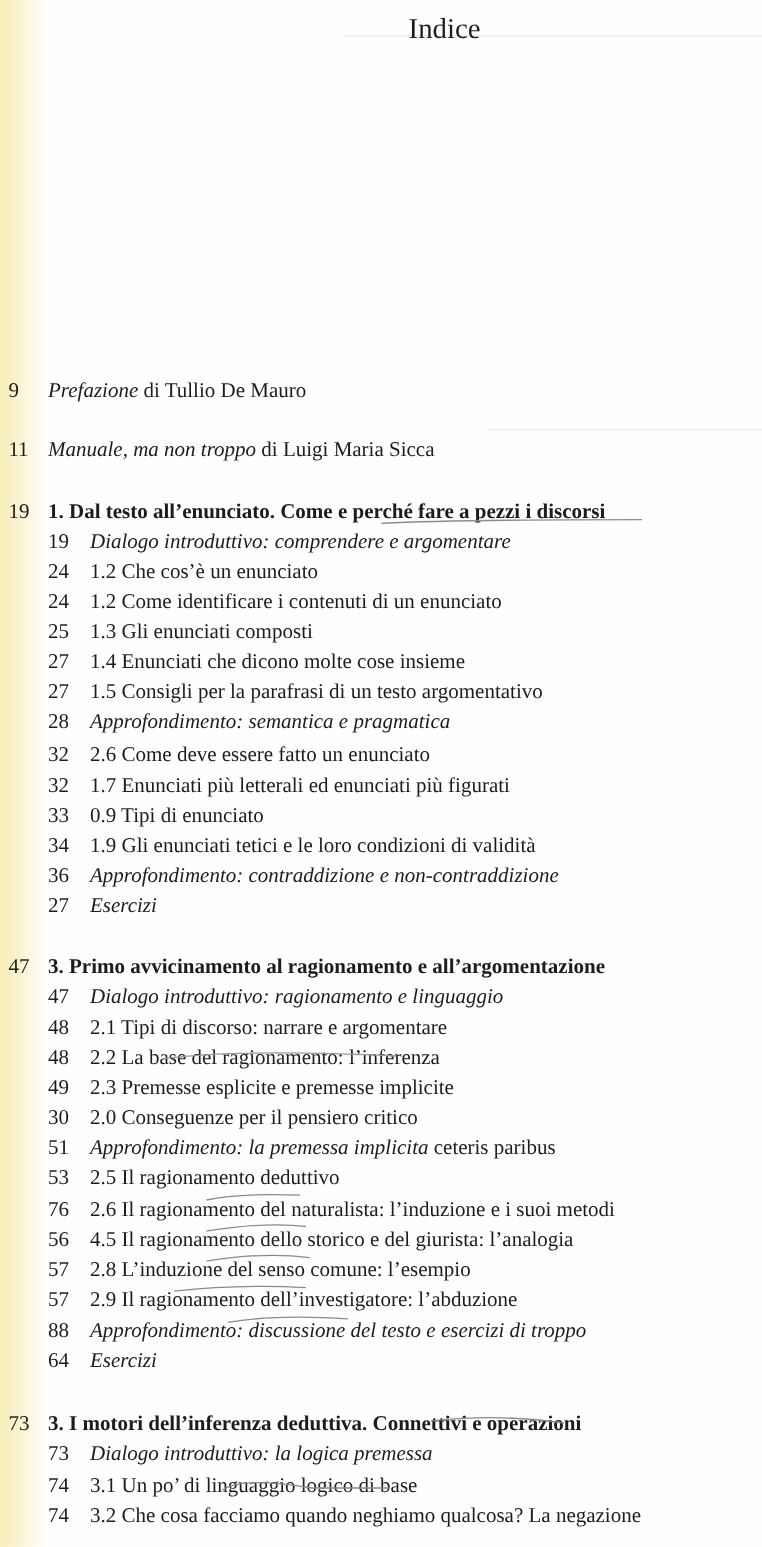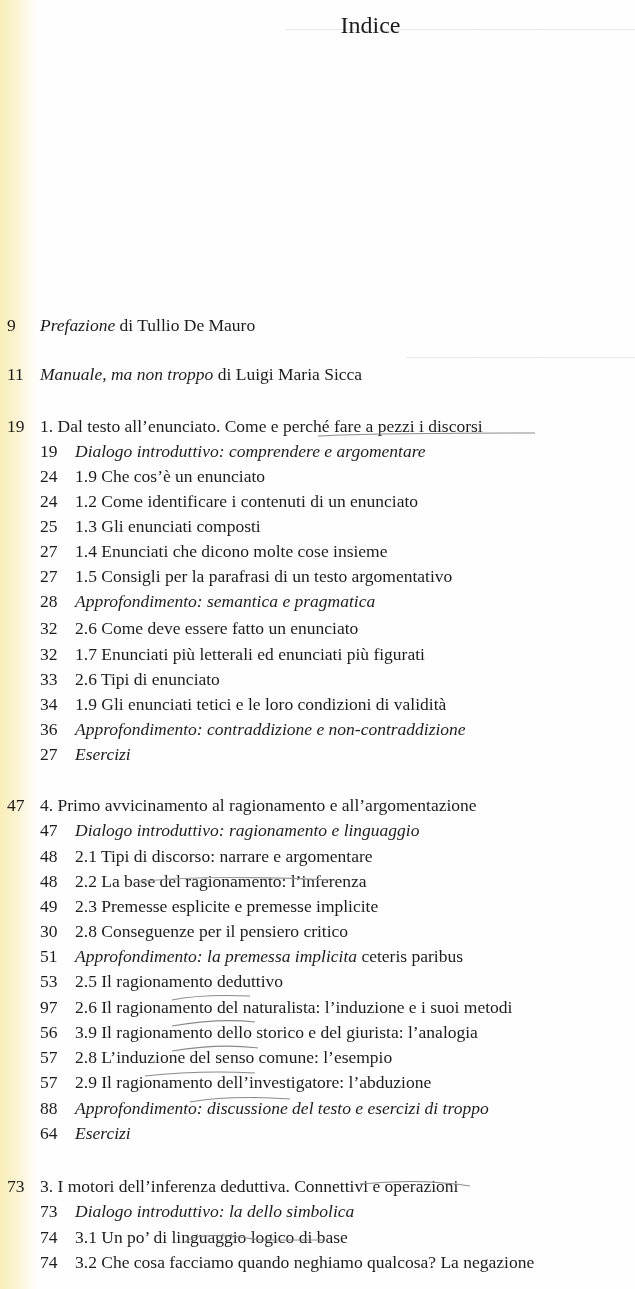--- a/index.html
+++ b/index.html
@@ -49,21 +49,21 @@
       position: absolute;
       width: 30px;
     }
     .label {
       position: absolute;
     }
     .lvl0 .num { left: 7px; }
     .lvl0 .label { left: 40px; }
     .lvl1 .num { left: 40px; }
     .lvl1 .label { left: 75px; }
-    .bold .label { font-weight: normal; }
+    .bold .label { font-weight: bold; }
     .it { font-style: italic; }
   </style>
 </head>
 <body>
 
 <div class="page-edge"></div>
 
 <div class="bleed" style="top:20px;">─────────────────────────────</div>
 <div class="bleed" style="top:348px;">───────────────────</div>
 
@@ -81,21 +81,21 @@
     <div class="row lvl0 bold" style="top: 413px;">
       <span class="num">19</span>
       <span class="label">1.   Dal testo all’enunciato. Come e perché fare a pezzi i discorsi</span>
     </div>
     <div class="row lvl1" style="top: 438px;">
       <span class="num">19</span>
       <span class="label it">Dialogo introduttivo: comprendere e argomentare</span>
     </div>
     <div class="row lvl1" style="top: 463px;">
       <span class="num">24</span>
-      <span class="label">1.9 Che cos’è un enunciato</span>
+      <span class="label">1.2 Che cos’è un enunciato</span>
     </div>
     <div class="row lvl1" style="top: 488px;">
       <span class="num">24</span>
       <span class="label">1.2 Come identificare i contenuti di un enunciato</span>
     </div>
     <div class="row lvl1" style="top: 513px;">
       <span class="num">25</span>
       <span class="label">1.3 Gli enunciati composti</span>
     </div>
     <div class="row lvl1" style="top: 538px;">
@@ -113,73 +113,73 @@
     <div class="row lvl1" style="top: 615px;">
       <span class="num">32</span>
       <span class="label">2.6 Come deve essere fatto un enunciato</span>
     </div>
     <div class="row lvl1" style="top: 641px;">
       <span class="num">32</span>
       <span class="label">1.7 Enunciati più letterali ed enunciati più figurati</span>
     </div>
     <div class="row lvl1" style="top: 666px;">
       <span class="num">33</span>
-      <span class="label">2.6 Tipi di enunciato</span>
+      <span class="label">0.9 Tipi di enunciato</span>
     </div>
     <div class="row lvl1" style="top: 691px;">
       <span class="num">34</span>
       <span class="label">1.9 Gli enunciati tetici e le loro condizioni di validità</span>
     </div>
     <div class="row lvl1" style="top: 716px;">
       <span class="num">36</span>
       <span class="label it">Approfondimento: contraddizione e non-contraddizione</span>
     </div>
     <div class="row lvl1" style="top: 741px;">
       <span class="num">27</span>
       <span class="label it">Esercizi</span>
     </div>
     <div class="row lvl0 bold" style="top: 792px;">
       <span class="num">47</span>
-      <span class="label">4. Primo avvicinamento al ragionamento e all’argomentazione</span>
+      <span class="label">3. Primo avvicinamento al ragionamento e all’argomentazione</span>
     </div>
     <div class="row lvl1" style="top: 817px;">
       <span class="num">47</span>
       <span class="label it">Dialogo introduttivo: ragionamento e linguaggio</span>
     </div>
     <div class="row lvl1" style="top: 843px;">
       <span class="num">48</span>
       <span class="label">2.1 Tipi di discorso: narrare e argomentare</span>
     </div>
     <div class="row lvl1" style="top: 868px;">
       <span class="num">48</span>
       <span class="label">2.2 La base del ragionamento: l’inferenza</span>
     </div>
     <div class="row lvl1" style="top: 893px;">
       <span class="num">49</span>
       <span class="label">2.3 Premesse esplicite e premesse implicite</span>
     </div>
     <div class="row lvl1" style="top: 918px;">
       <span class="num">30</span>
-      <span class="label">2.8 Conseguenze per il pensiero critico</span>
+      <span class="label">2.0 Conseguenze per il pensiero critico</span>
     </div>
     <div class="row lvl1" style="top: 943px;">
       <span class="num">51</span>
       <span class="label"><span class="it">Approfondimento: la premessa implicita</span><span> ceteris paribus</span></span>
     </div>
     <div class="row lvl1" style="top: 968px;">
       <span class="num">53</span>
       <span class="label">2.5 Il ragionamento deduttivo</span>
     </div>
     <div class="row lvl1" style="top: 994px;">
-      <span class="num">97</span>
+      <span class="num">76</span>
       <span class="label">2.6 Il ragionamento del naturalista: l’induzione e i suoi metodi</span>
     </div>
     <div class="row lvl1" style="top: 1019px;">
       <span class="num">56</span>
-      <span class="label">3.9 Il ragionamento dello storico e del giurista: l’analogia</span>
+      <span class="label">4.5 Il ragionamento dello storico e del giurista: l’analogia</span>
     </div>
     <div class="row lvl1" style="top: 1044px;">
       <span class="num">57</span>
       <span class="label">2.8 L’induzione del senso comune: l’esempio</span>
     </div>
     <div class="row lvl1" style="top: 1069px;">
       <span class="num">57</span>
       <span class="label">2.9 Il ragionamento dell’investigatore: l’abduzione</span>
     </div>
     <div class="row lvl1" style="top: 1095px;">
@@ -189,21 +189,21 @@
     <div class="row lvl1" style="top: 1120px;">
       <span class="num">64</span>
       <span class="label it">Esercizi</span>
     </div>
     <div class="row lvl0 bold" style="top: 1173px;">
       <span class="num">73</span>
       <span class="label">3. I motori dell’inferenza deduttiva. Connettivi e operazioni</span>
     </div>
     <div class="row lvl1" style="top: 1198px;">
       <span class="num">73</span>
-      <span class="label it">Dialogo introduttivo: la dello simbolica</span>
+      <span class="label it">Dialogo introduttivo: la logica premessa</span>
     </div>
     <div class="row lvl1" style="top: 1224px;">
       <span class="num">74</span>
       <span class="label">3.1 Un po’ di linguaggio logico di base</span>
     </div>
     <div class="row lvl1" style="top: 1249px;">
       <span class="num">74</span>
       <span class="label">3.2 Che cosa facciamo quando neghiamo qualcosa? La negazione</span>
     </div>
   </div>

